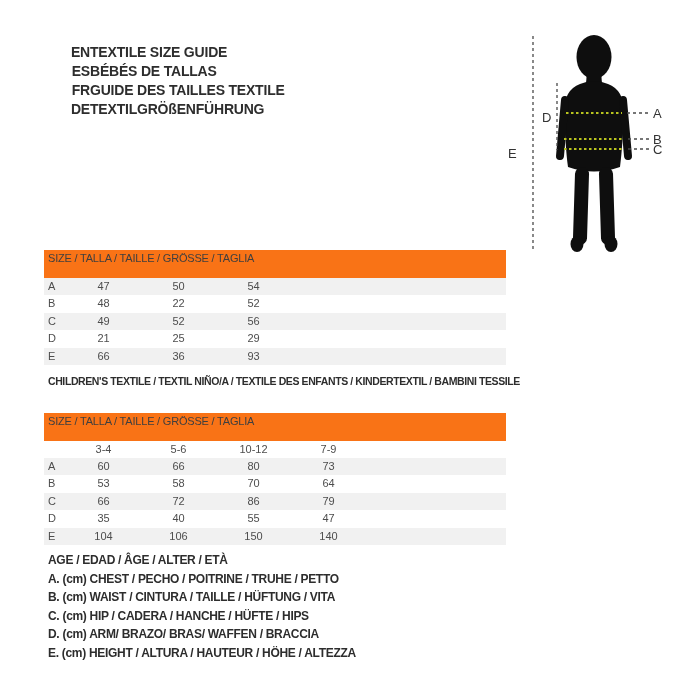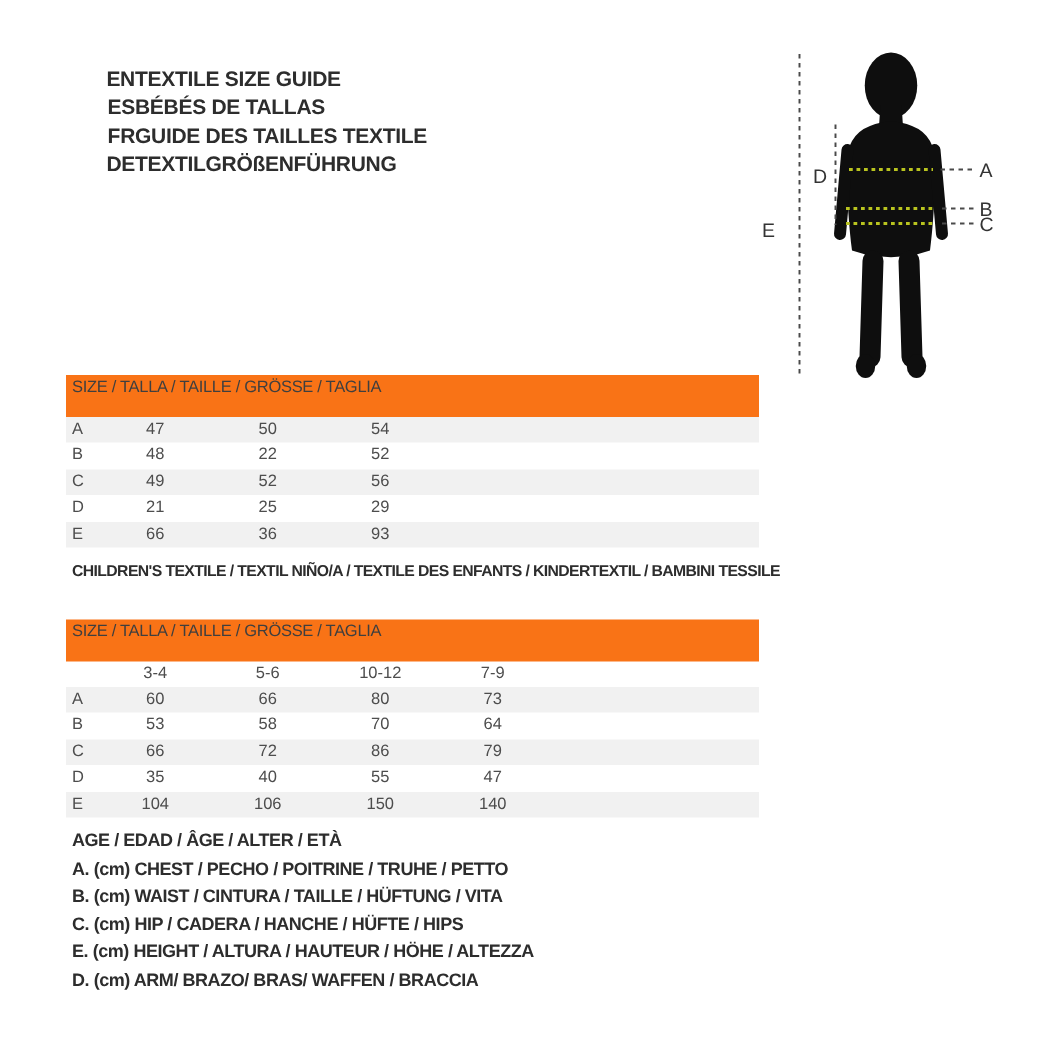--- a/index.html
+++ b/index.html
@@ -221,17 +221,17 @@
       <span class="cell">150</span>
       <span class="cell">140</span>
     </div>
   </div>
 
   <div class="legend">
     <div>AGE / EDAD / ÂGE / ALTER / ETÀ</div>
     <div>A. (cm) CHEST / PECHO / POITRINE / TRUHE / PETTO</div>
     <div>B. (cm) WAIST / CINTURA / TAILLE / HÜFTUNG / VITA</div>
     <div>C. (cm) HIP / CADERA / HANCHE / HÜFTE / HIPS</div>
+    <div>D. (cm) ARM/ BRAZO/ BRAS/ WAFFEN / BRACCIA</div>
     <div>E. (cm) HEIGHT / ALTURA / HAUTEUR / HÖHE / ALTEZZA</div>
-    <div>D. (cm) ARM/ BRAZO/ BRAS/ WAFFEN / BRACCIA</div>
   </div>
 
 </div>
 
 </body></html>

